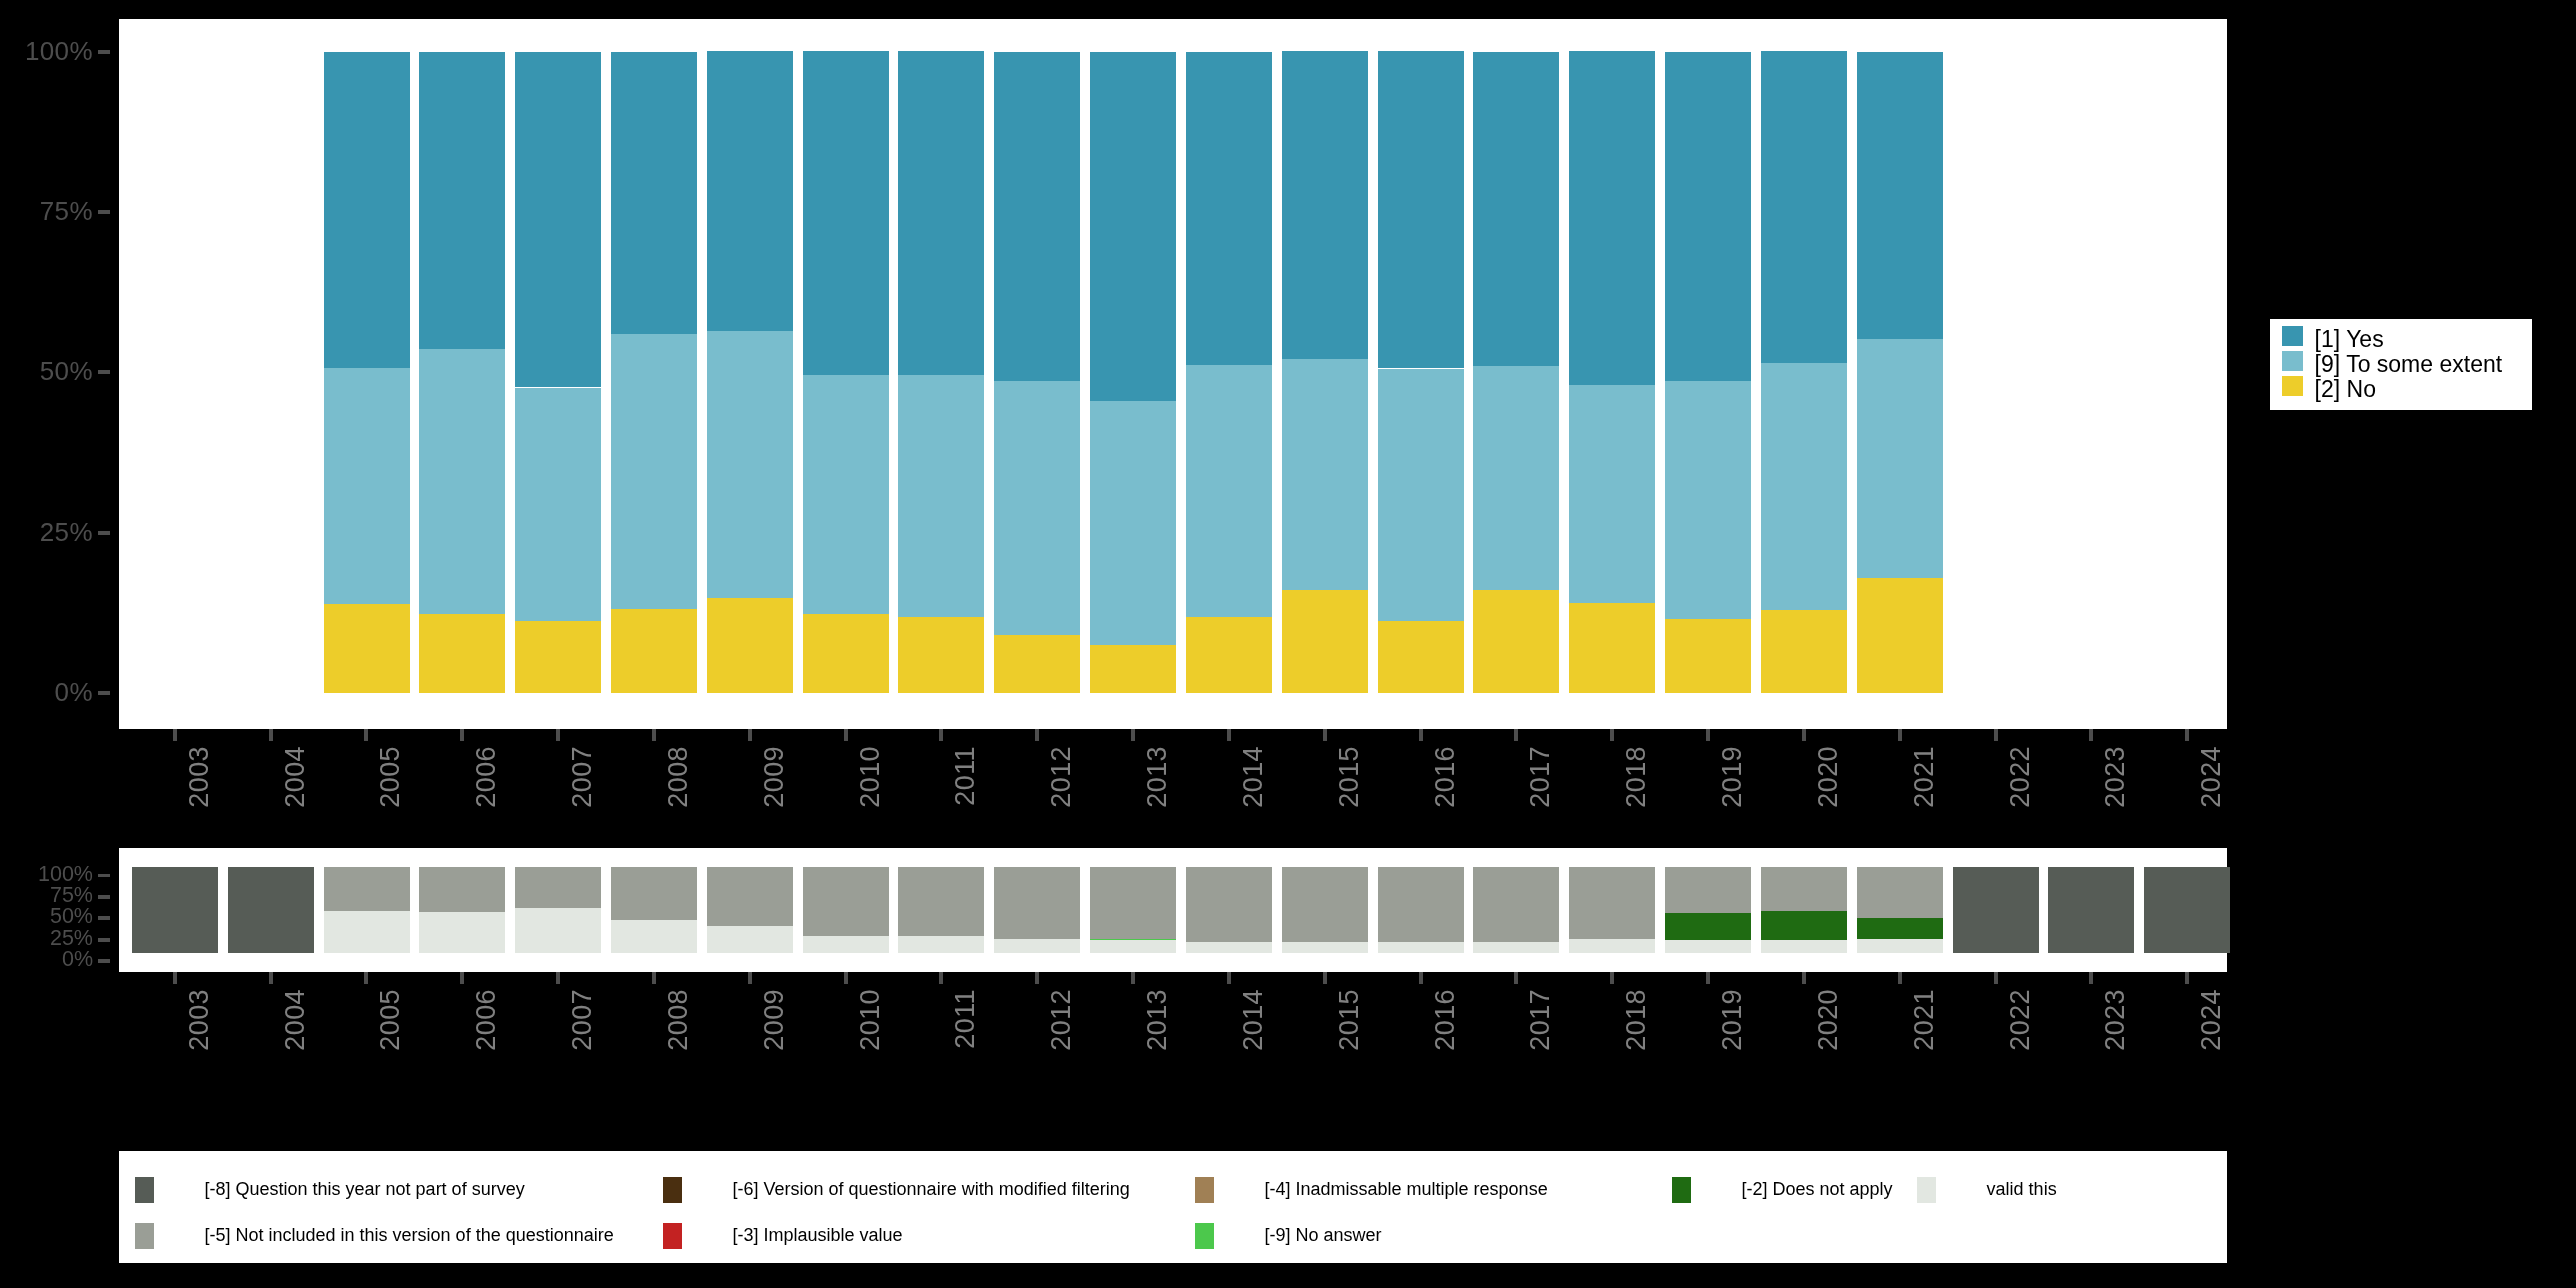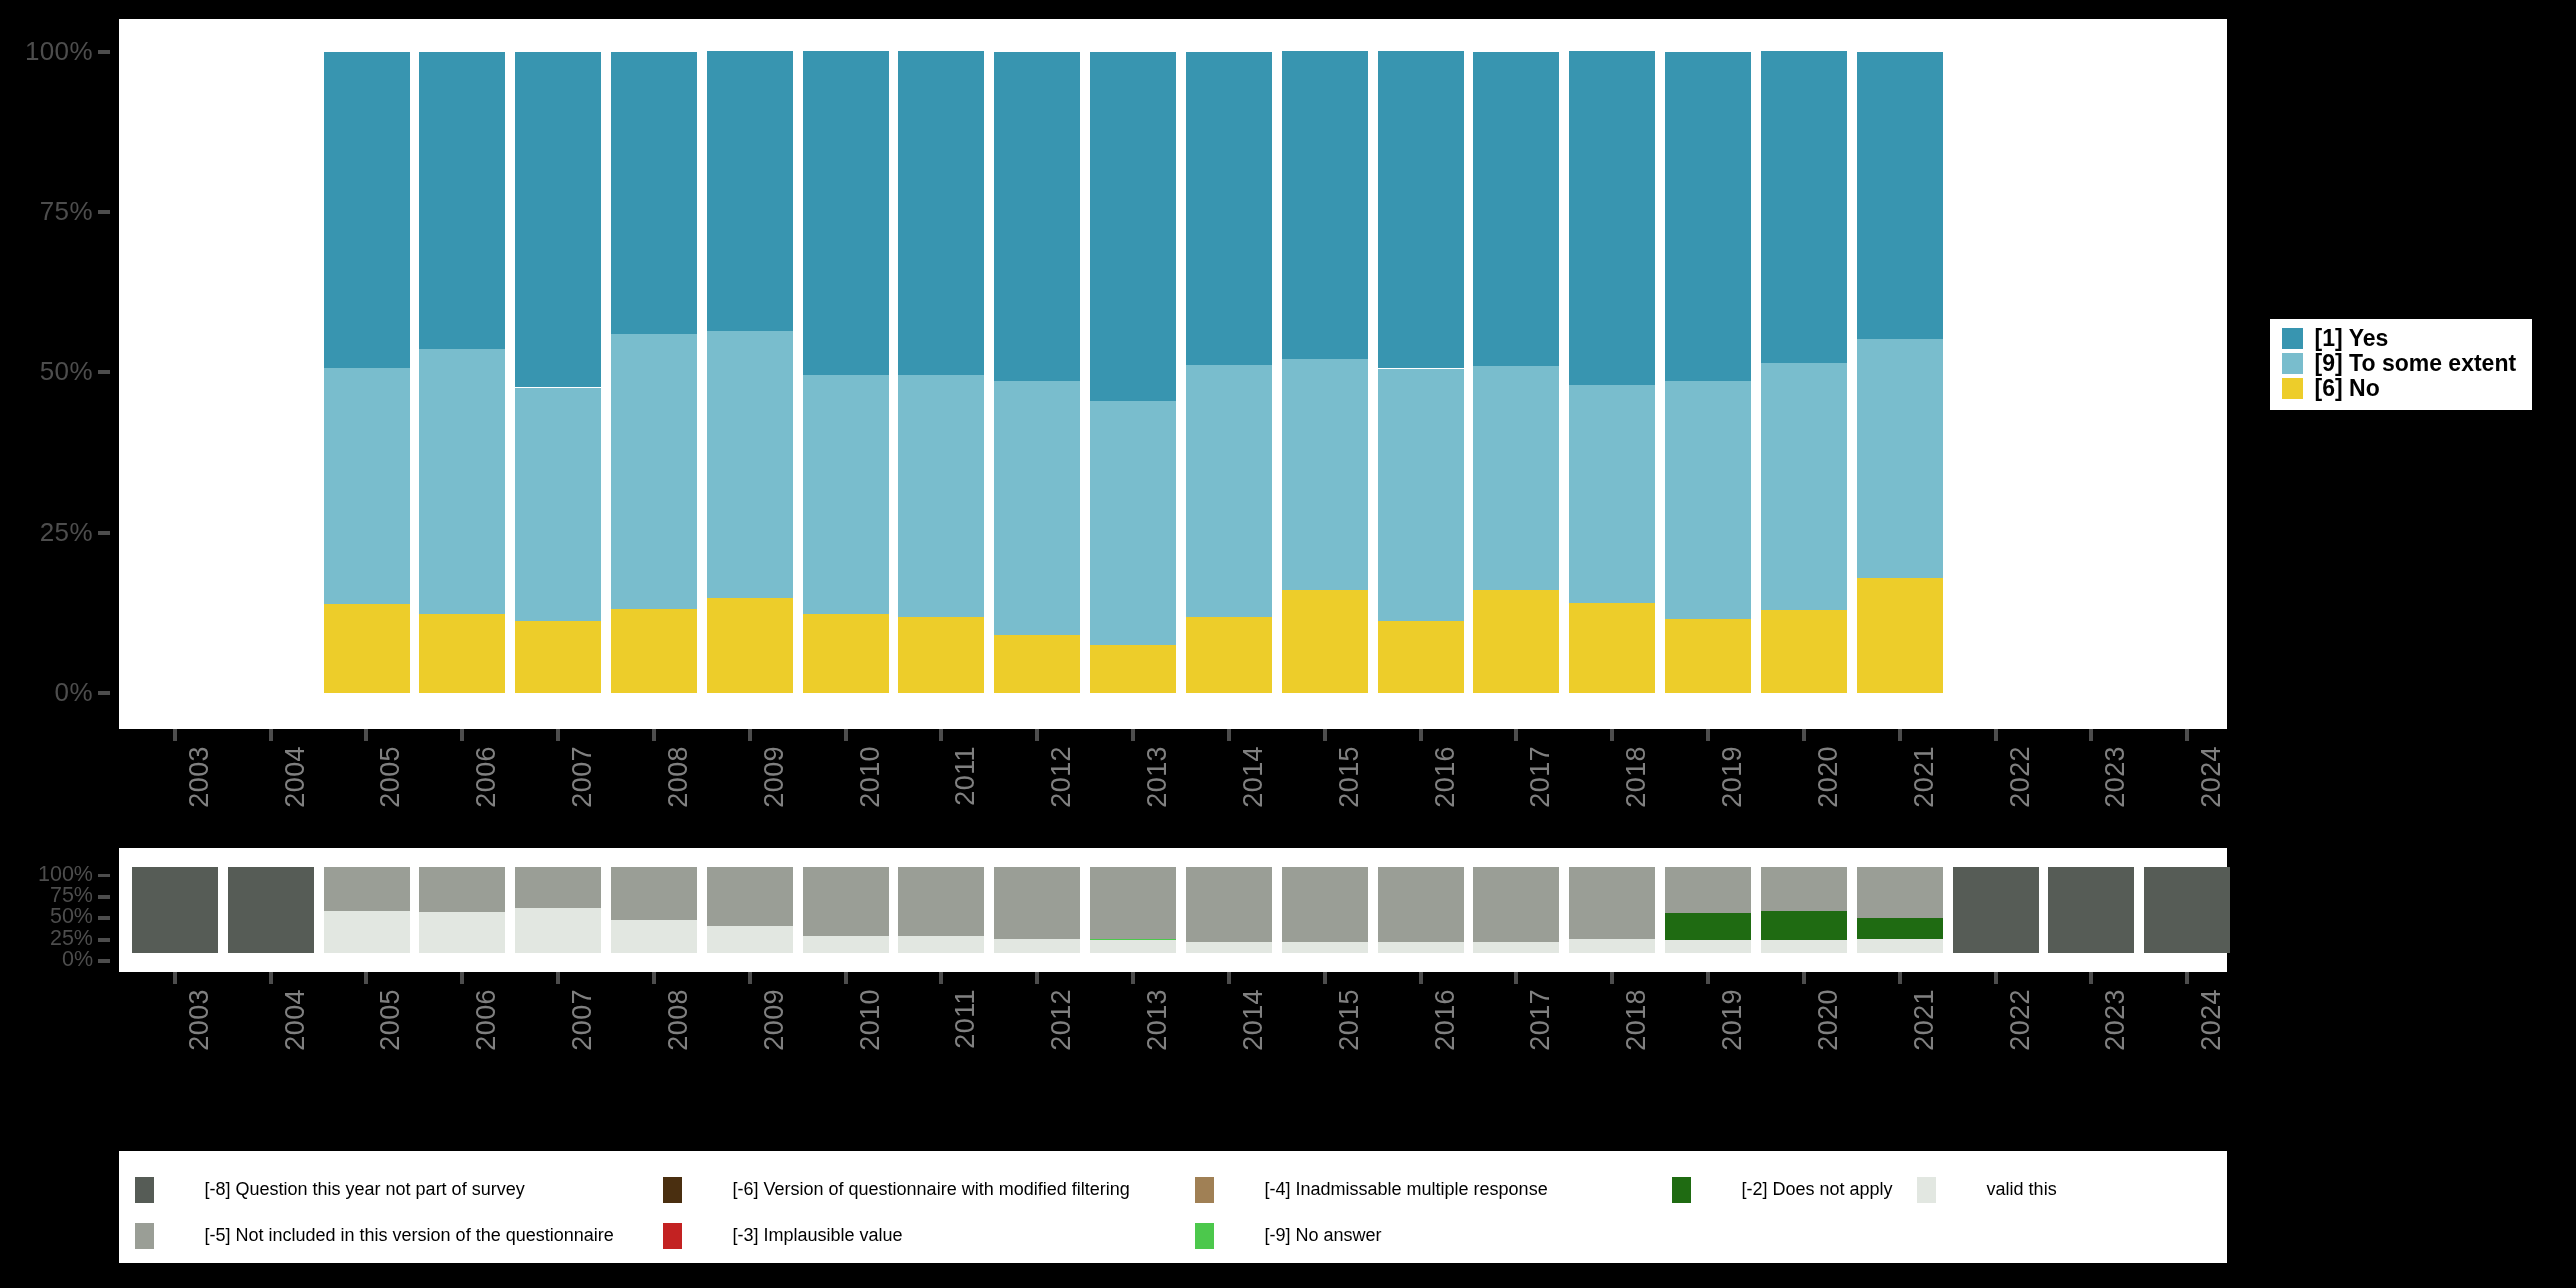--- a/index.html
+++ b/index.html
@@ -23,21 +23,21 @@
   #main-xaxis{position:absolute;left:119px;top:729px;width:2108px;height:116px;}
   .xtick{position:absolute;top:0;width:0;}
   .xtick .xline{position:absolute;left:-1.7px;top:0;width:3.4px;height:12px;background:#4d4d4d;}
   .xtick .xlabel{position:absolute;left:0;top:17px;font-size:26px;color:#808080;
                  white-space:nowrap;transform:rotate(-90deg);transform-origin:left top;
                  letter-spacing:0.4px;}
 
   
   #side-legend{position:absolute;left:2270px;top:319px;width:262px;height:91px;
                background:#fff;padding:6.9px 8.6px 6.9px 12px;box-sizing:border-box;}
-  .lg-row{display:flex;align-items:center;height:25px;font-weight:bold;}
+  .lg-row{display:flex;height:25px;}
   .lg-sw{width:20.6px;height:20.6px;margin-right:12px;flex:0 0 auto;}
   .lg-tx{font-size:23px;color:#000;white-space:nowrap;}
 
   
   #qual-panel{position:absolute;left:119px;top:848px;width:2108px;height:124px;background:#fff;}
   .qbar-col{position:absolute;bottom:10.3px;width:86px;}
   .qseg{position:absolute;left:0;width:100%;}
 
   #qual-yaxis{position:absolute;left:0;top:848px;width:119px;height:124px;}
   .qytick{position:absolute;right:0;height:0;}
@@ -269,21 +269,21 @@
       <div class="lg-row">
         <div class="lg-sw" style="background: rgb(56, 149, 176);"></div>
         <div class="lg-tx">[1] Yes</div>
       </div>
       <div class="lg-row">
         <div class="lg-sw" style="background: rgb(121, 189, 205);"></div>
         <div class="lg-tx">[9] To some extent</div>
       </div>
       <div class="lg-row">
         <div class="lg-sw" style="background: rgb(237, 205, 42);"></div>
-        <div class="lg-tx">[6] No</div>
+        <div class="lg-tx">[2] No</div>
       </div>
     </div>
 
   <div id="qual-yaxis">
       <div class="qytick" style="top: 113px;">
         <div class="tline"></div>
         <div class="tlabel">0%</div>
       </div>
       <div class="qytick" style="top: 92px;">
         <div class="tline"></div>

